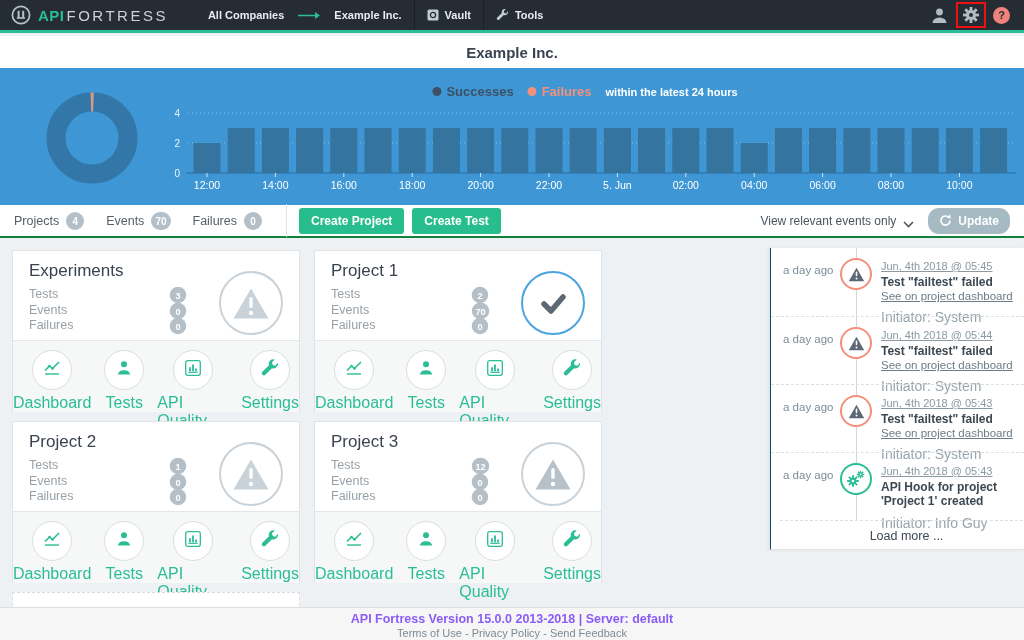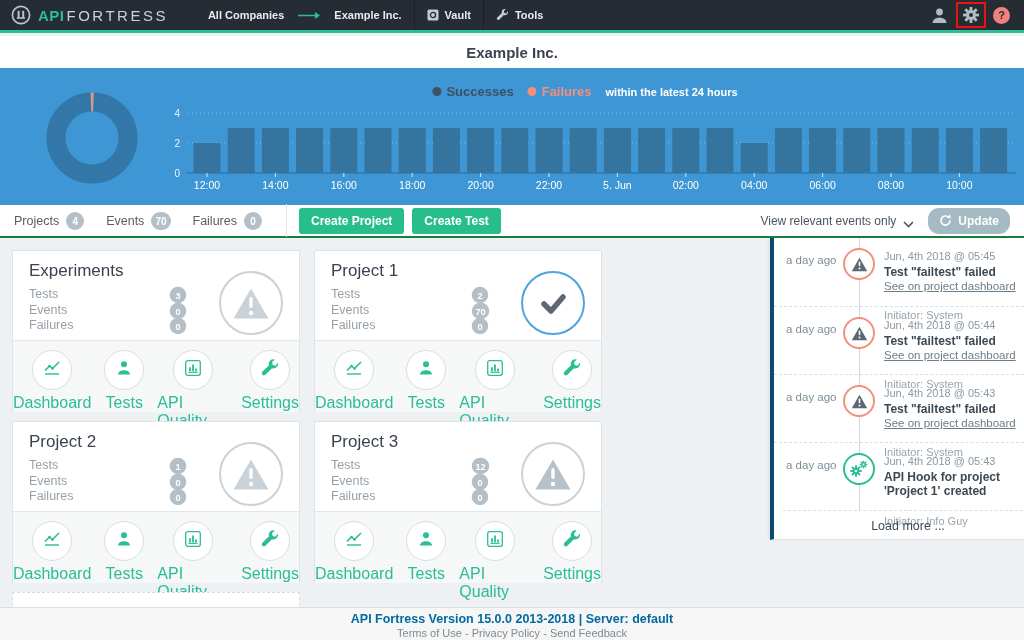--- a/index.html
+++ b/index.html
@@ -71,44 +71,44 @@
                    background:#ffffff; }
   .status-circle.success { border-color:#4ba3df; }
   .card-actions { height:72px; background:#f6f8f8; border-top:1px solid #e4e7ea; display:flex;
                   justify-content:center; align-items:flex-start; gap:13px; padding-top:9px; }
   .action { display:flex; flex-direction:column; align-items:center; cursor:pointer; }
   .action-circle { width:40px; height:40px; border-radius:50%; background:#ffffff; border:1px solid #d9dee1;
                    display:flex; align-items:center; justify-content:center; }
   .action-label { margin-top:4px; font-size:16px; font-weight:normal; color:#2abd96; }
 
   
-  .events-panel { position:absolute; left:770px; top:238px; width:254px; height:302px; background:#ffffff;
-                  border-left:4px solid #0c4a6e; border-bottom:1px solid #dfe3e6;
+  .events-panel { position:absolute; left:770px; top:248px; width:254px; height:302px; background:#ffffff;
+                  border-left:1px solid #0c4a6e; border-bottom:1px solid #dfe3e6;
                   box-shadow:-2px 0 3px rgba(0,0,0,.05); }
   .timeline-line { position:absolute; left:85px; top:0; width:1px; height:272px; background:#ccd9de; }
   .event-entry { position:relative; height:68px; border-top:1px dashed #d8e0e4; }
   .event-entry:first-child { border-top:none; }
   .event-age { position:absolute; left:12px; top:16px; font-size:11.5px; color:#7d8d96; }
   .event-icon-circle { position:absolute; left:69px; top:10px; width:32px; height:32px; border-radius:50%;
                        background:#ffffff; border:2px solid #f2907b; display:flex; align-items:center;
                        justify-content:center; }
   .event-icon-circle.gears { border-color:#2abd96; }
   .event-body { position:absolute; left:110px; top:12px; width:138px; }
-  .event-time { font-size:11px; color:#8a99a2; }
+  .event-time { font-size:11px; color:#8a99a2;text-decoration:underline; }
   .event-title { font-size:12px; font-weight:bold; color:#3d4852; margin-top:3px; line-height:14px; }
   .event-link { font-size:11.5px; color:#6d7d87; text-decoration:underline; cursor:pointer; margin-top:1px; }
-  .event-initiator { font-size:11px; color:#98a5ad; margin-top:17px; }
+  .event-initiator { font-size:14px; color:#98a5ad; margin-top:7px; }
   .load-more { position:absolute; left:0; top:272px; width:100%; height:30px; border-top:1px dashed #d8e0e4;
                display:flex; align-items:center; justify-content:center; font-size:12.5px; color:#3d4852;
                cursor:pointer;margin-left:9px; }
 
   
   .footer { position:absolute; left:0; top:607px; width:1024px; height:33px; background:#f6f6f6;
             border-top:1px solid #dddddd; text-align:center; padding-top:4px; z-index:5; }
-  .footer-version { font-size:12.5px; color:#0369a1; font-weight:bold; }
+  .footer-version { font-size:12.5px; color:#8b5cf6; font-weight:bold; }
   .footer-links { font-size:11px; color:#7c8b94; margin-top:1px; }
   .footer-links a { color:#7c8b94; cursor:pointer; }
   .sliver-card { width:288px; height:30px; background:#ffffff; border:1px dashed #d5dbdf; }
 </style>
 </head>
 <body>
 
 <div class="navbar">
   <div class="brand">
     <svg width="22" height="22" viewBox="0 0 22 22">

